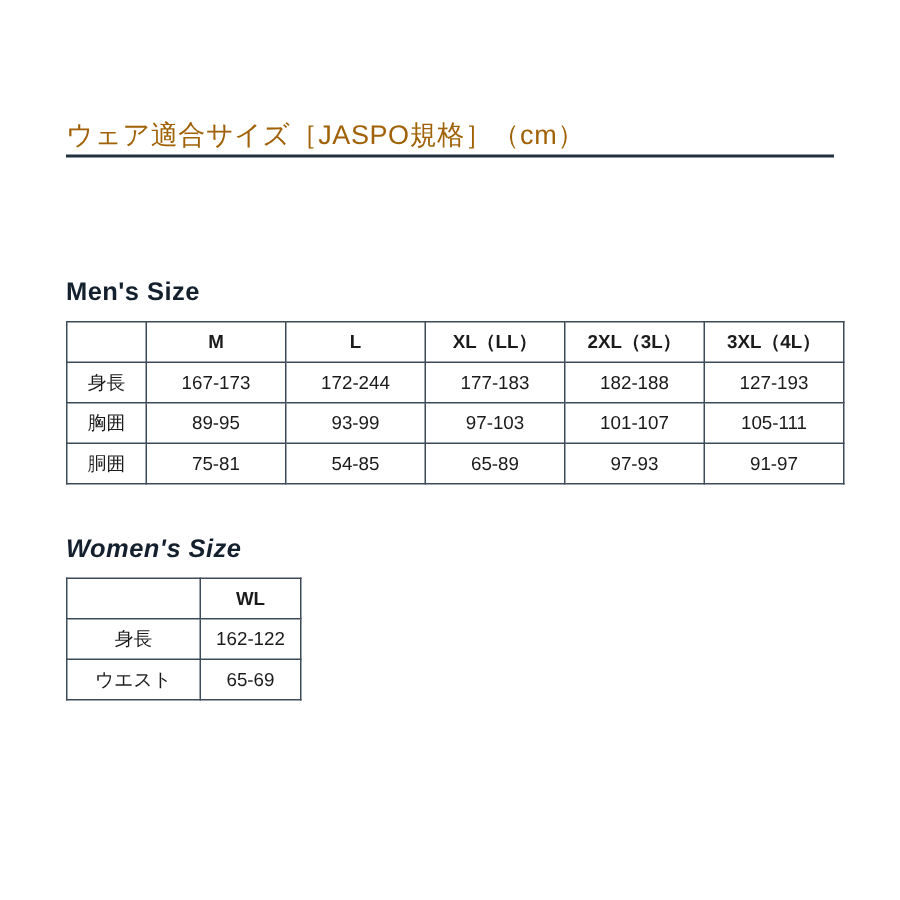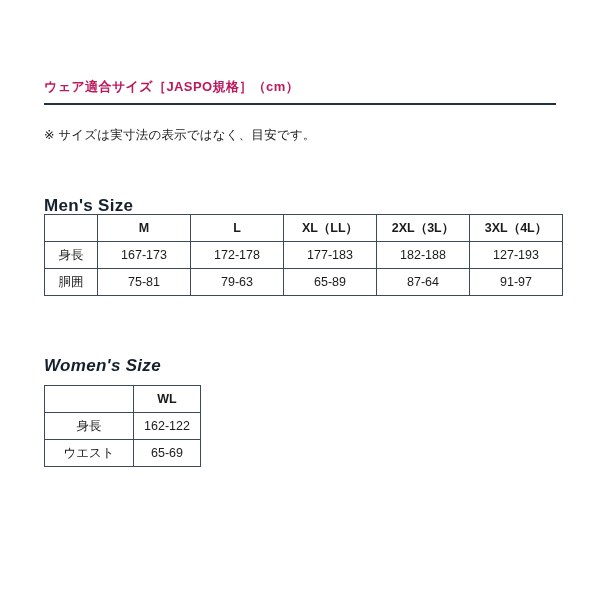--- a/index.html
+++ b/index.html
@@ -18,24 +18,24 @@
     position: relative;
     width: 600px;
     height: 600px;
     box-sizing: border-box;
     padding: 0 44px;
   }
   .title {
     position: absolute;
     left: 44px;
     top: 78px;
-    font-size: 13px;
-    font-weight: bold;
+    font-size: 18px;
+    font-weight: normal;
     letter-spacing: 0.4px;
-    color: #be185d;
+    color: #a16207;
   }
   .title-rule {
     position: absolute;
     left: 44px;
     top: 103px;
     width: 512px;
     height: 2px;
     background: #22303f;
   }
   .note {
@@ -47,21 +47,21 @@
     letter-spacing: 0.2px;
   }
   .section-heading {
     position: absolute;
     left: 44px;
     font-size: 17px;
     font-weight: bold;
     color: #14202e;
     letter-spacing: 0.3px;
   }
-  .heading-men { top: 185px; margin-top: 11px; }
+  .heading-men { top: 185px; }
   .heading-women { top: 356px; font-style: italic; }
 
   table {
     position: absolute;
     border-collapse: collapse;
     font-size: 12.5px;
   }
   table.men {
     left: 44px;
     top: 214px;
@@ -104,50 +104,57 @@
     font-weight: bold;
   }
 </style>
 </head>
 <body>
 
 <div class="page">
 
   <div class="title">ウェア適合サイズ［JASPO規格］（cm）</div>
   <div class="title-rule"></div>
-  <div class="note">※ サイズは実寸法の表示ではなく、目安です。</div>
 
   <div class="section-heading heading-men">Men's Size</div>
 
   <table class="men">
     <thead>
       <tr>
         <th class="corner"></th>
         <th class="col colhead">M</th>
         <th class="col colhead">L</th>
         <th class="col colhead">XL（LL）</th>
         <th class="col colhead">2XL（3L）</th>
         <th class="col colhead">3XL（4L）</th>
       </tr>
     </thead>
     <tbody>
       <tr>
         <td class="rowhead">身長</td>
         <td class="val">167-173</td>
-        <td class="val">172-178</td>
+        <td class="val">172-244</td>
         <td class="val">177-183</td>
         <td class="val">182-188</td>
         <td class="val">127-193</td>
       </tr>
       <tr>
+        <td class="rowhead">胸囲</td>
+        <td class="val">89-95</td>
+        <td class="val">93-99</td>
+        <td class="val">97-103</td>
+        <td class="val">101-107</td>
+        <td class="val">105-111</td>
+      </tr>
+      <tr>
         <td class="rowhead">胴囲</td>
         <td class="val">75-81</td>
-        <td class="val">79-63</td>
+        <td class="val">54-85</td>
         <td class="val">65-89</td>
-        <td class="val">87-64</td>
+        <td class="val">97-93</td>
         <td class="val">91-97</td>
       </tr>
     </tbody>
   </table>
 
   <div class="section-heading heading-women">Women's Size</div>
 
   <table class="women">
     <thead>
       <tr>

